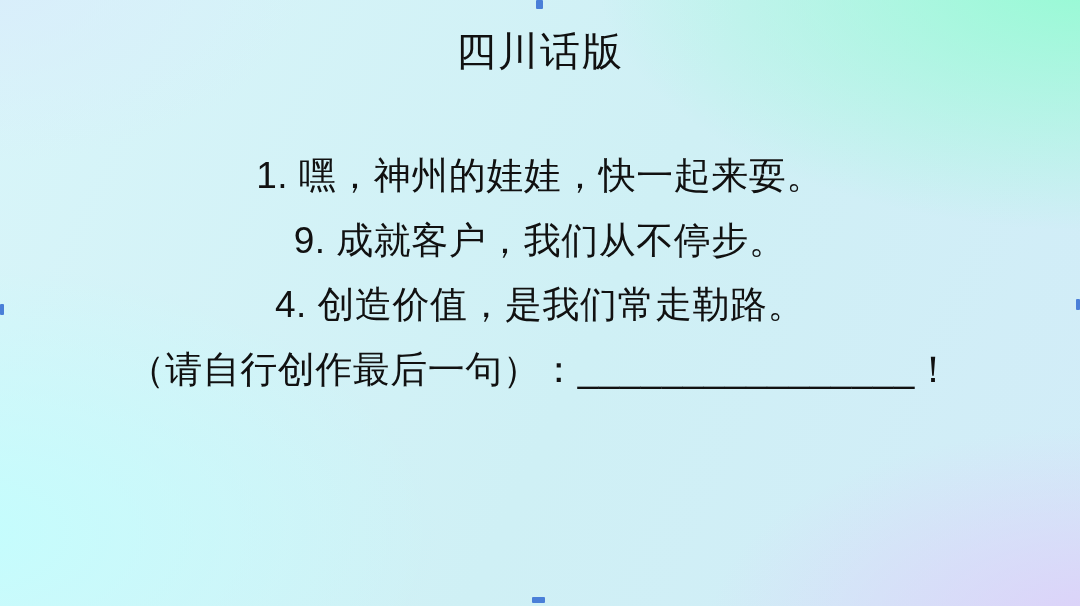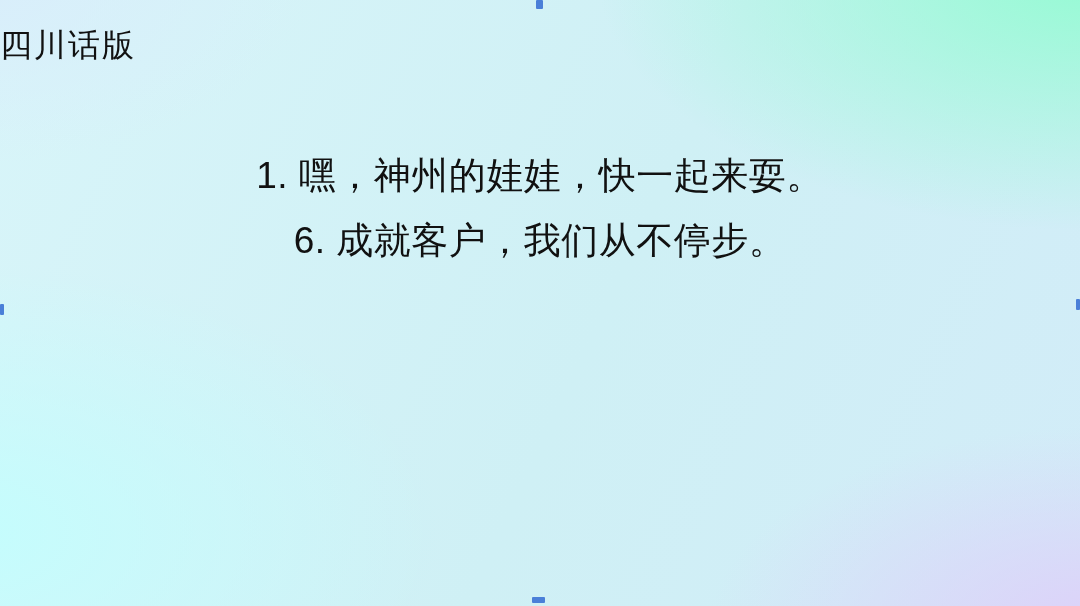--- a/index.html
+++ b/index.html
@@ -19,22 +19,22 @@
       radial-gradient(ellipse 52% 48% at 102% 104%, var(--bg-lavender, #ddd0f9) 0%, rgba(221,208,249,0) 70%),
       radial-gradient(ellipse 50% 50% at -2% -4%, var(--bg-blue, #d9edfb) 0%, rgba(217,237,251,0) 62%),
       radial-gradient(ellipse 62% 62% at -4% 88%, var(--bg-cyan, #c4fdfd) 0%, rgba(196,253,253,0) 72%),
       linear-gradient(115deg, #d8f5f9 0%, var(--bg-center, #cff0f5) 55%, #d2ecf8 100%);
   }
   .title {
     position: absolute;
     top: 24px;
     left: 0;
     width: 100%;
-    text-align: left;
-    font-size: 32px;
+    text-align: center;
+    font-size: 40px;
     font-weight: 500;
     letter-spacing: 2px;
   }
   .content {
     position: absolute;
     top: 144px;
     left: 0;
     width: 100%;
   }
   .line {
@@ -58,20 +58,22 @@
   .edge-mark.right  { left: 1076px;top: 299px;  width: 4px;  height: 11px; }
 </style>
 </head>
 <body>
 
 <div class="slide">
   <div class="title">四川话版</div>
 
   <div class="content">
     <div class="line">1. 嘿，神州的娃娃，快一起来耍。</div>
-    <div class="line">6. 成就客户，我们从不停步。</div>
+    <div class="line">9. 成就客户，我们从不停步。</div>
+    <div class="line">4. 创造价值，是我们常走勒路。</div>
+    <div class="line">（请自行创作最后一句）：________________！</div>
   </div>
 
   <div class="edge-mark top"></div>
   <div class="edge-mark bottom"></div>
   <div class="edge-mark left"></div>
   <div class="edge-mark right"></div>
 </div>
 
 </body></html>

